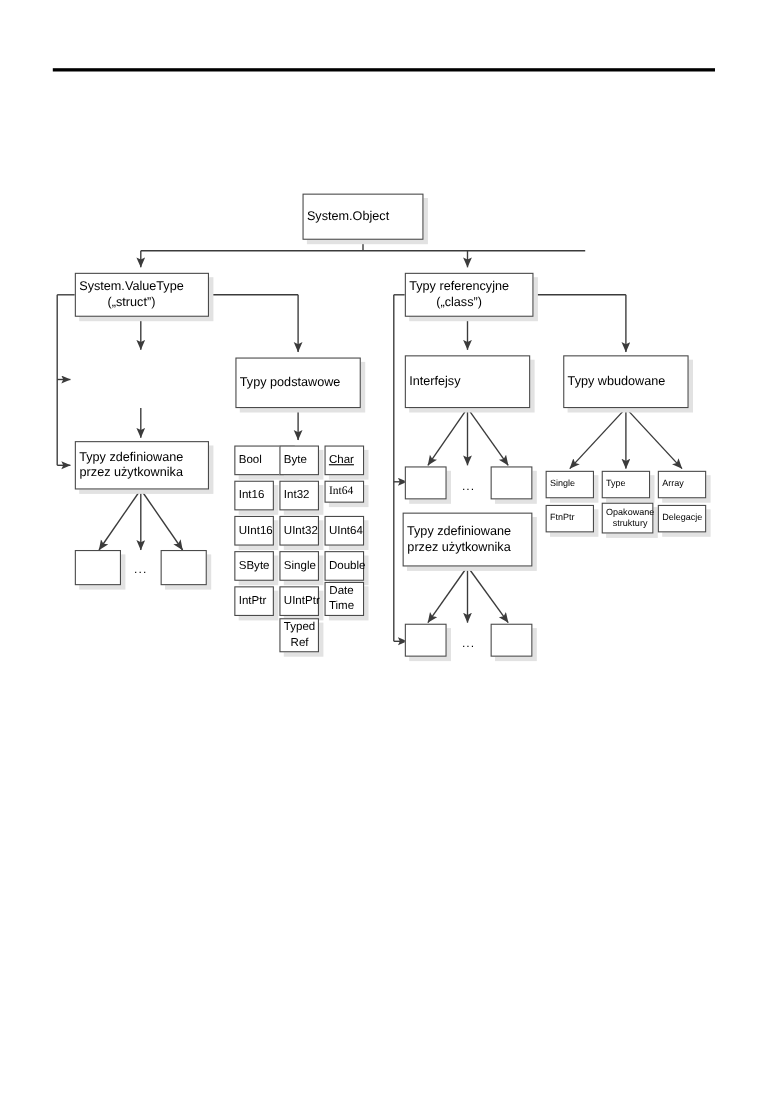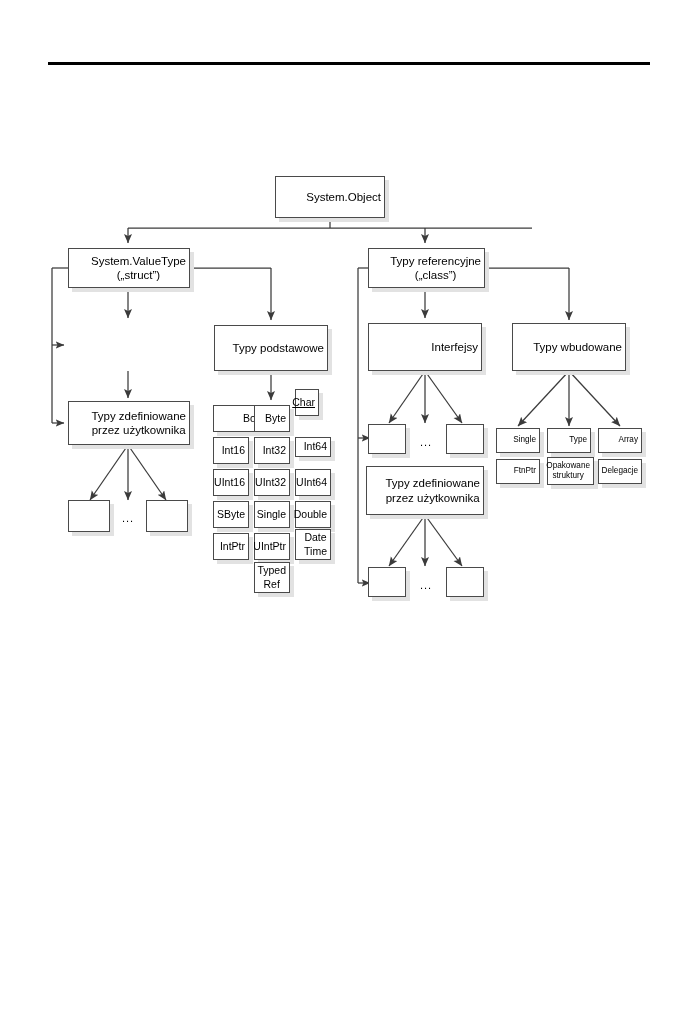--- a/index.html
+++ b/index.html
@@ -47,21 +47,21 @@
   }
   
   .node {
     position: absolute;
     box-sizing: border-box;
     background: #ffffff;
     border: 1.2px solid #4a4a4a;
     box-shadow: 4px 4px 0 0 #e2e2e2;
     display: flex;
     align-items: center;
-    justify-content: flex-end;
+    justify-content: flex-start;
     text-align: center;
     color: #000000;
     line-height: 1.25;
     z-index: 5;
   }
   .node .lbl {
     display: block;
     white-space: pre-line;
     padding: 0 3px;
   }
@@ -170,31 +170,31 @@
     <div class="node empty" style="left:68px; top:500px; width:42px; height:32px;"></div>
     <div class="node empty" style="left:146px; top:500px; width:42px; height:32px;"></div>
     <div class="ellipsis" style="left:112px; top:512px; width:32px;">...</div>
 
     <div class="node prim" style="left:213px; top:405px; width:55px; height:27px;">
       <span class="lbl">Bool</span>
     </div>
     <div class="node prim" style="left:254px; top:405px; width:36px; height:27px;">
       <span class="lbl">Byte</span>
     </div>
-    <div class="node prim" style="left:295px; top:389px; width:24px; height:27px;text-decoration:underline;">
+    <div class="node prim" style="left:295px; top:405px; width:36px; height:27px;text-decoration:underline;">
       <span class="lbl">Char</span>
     </div>
 
     <div class="node prim" style="left:213px; top:437px; width:36px; height:27px;">
       <span class="lbl">Int16</span>
     </div>
     <div class="node prim" style="left:254px; top:437px; width:36px; height:27px;">
       <span class="lbl">Int32</span>
     </div>
-    <div class="node prim" style="left:295px; top:437px; width:36px; height:20px;">
+    <div class="node prim" style="left:295px; top:437px; width:36px; height:20px;font-family:Liberation Serif, serif;">
       <span class="lbl">Int64</span>
     </div>
 
     <div class="node prim" style="left:213px; top:469px; width:36px; height:27px;">
       <span class="lbl">UInt16</span>
     </div>
     <div class="node prim" style="left:254px; top:469px; width:36px; height:27px;">
       <span class="lbl">UInt32</span>
     </div>
     <div class="node prim" style="left:295px; top:469px; width:36px; height:27px;">

